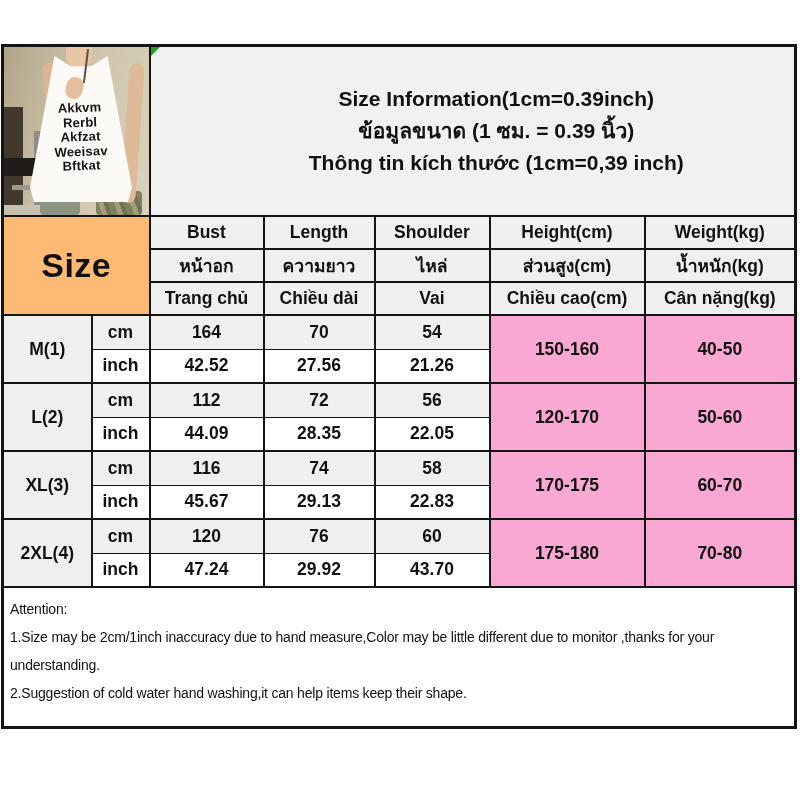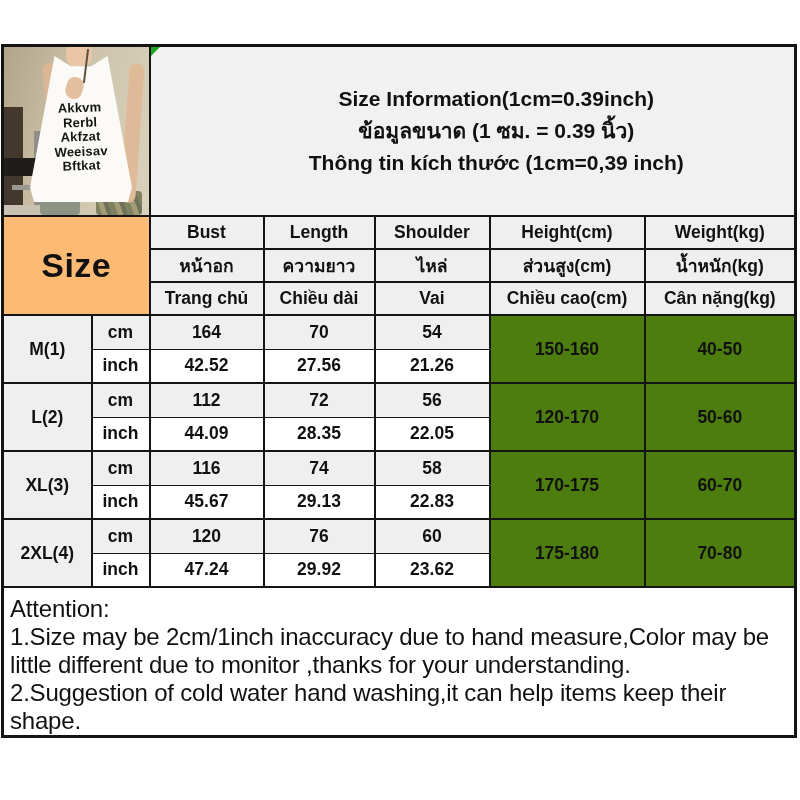--- a/index.html
+++ b/index.html
@@ -46,25 +46,25 @@
         border-radius:8px;transform:rotate(15deg);}
   .necklace{position:absolute;left:81px;top:2px;width:2px;height:34px;background:#5e503f;
             transform:rotate(7deg);}
   .tank{position:absolute;left:26px;top:9px;width:102px;height:146px;background:#fbfaf6;
         clip-path:polygon(24% 0,40% 7%,60% 7%,76% 0,100% 90%,96% 100%,4% 100%,0 90%);
         display:flex;align-items:center;justify-content:center;}
   .shirt-text{margin-top:16px;transform:rotate(-2deg);text-align:center;
               font-weight:bold;font-size:13px;line-height:14.5px;color:#151515;letter-spacing:.2px;}
   
   .hcell{background:#efefef;text-align:center;}
-  .range{background:#4d7c0f;margin-top:20px;}
+  .range{background:#f9a8d4;margin-top:20px;}
   
   tr.attr{height:140px;}
   .attention{background:#ffffff;text-align:left;vertical-align:top;
-             font-weight:normal;font-size:24px;line-height:28px;padding:7px 8px 0 6px;
+             font-weight:normal;font-size:14px;line-height:28px;padding:7px 8px 0 6px;
              letter-spacing:-0.2px;}
 </style>
 </head>
 <body>
 
 <div class="canvas">
   <table class="sheet">
     <colgroup>
       <col style="width:89px">
         <col style="width:58px">
@@ -187,21 +187,21 @@
       <td class="gray cmr">120</td>
       <td class="gray cmr">76</td>
       <td class="gray cmr">60</td>
       <td rowspan="2" class="range">175-180</td>
       <td rowspan="2" class="range">70-80</td>
     </tr>
     <tr class="datar">
       <td class="white inr">inch</td>
       <td class="white inr">47.24</td>
       <td class="white inr">29.92</td>
-      <td class="white inr">23.62</td>
+      <td class="white inr">43.70</td>
     </tr>
 
     <tr class="attr">
       <td colspan="7" class="attention">
         <div>Attention:</div>
         <div>1.Size may be 2cm/1inch inaccuracy due to hand measure,Color may be little different due to monitor ,thanks for your understanding.</div>
         <div>2.Suggestion of cold water hand washing,it can help items keep their shape.</div>
       </td>
     </tr>
   </tbody>

